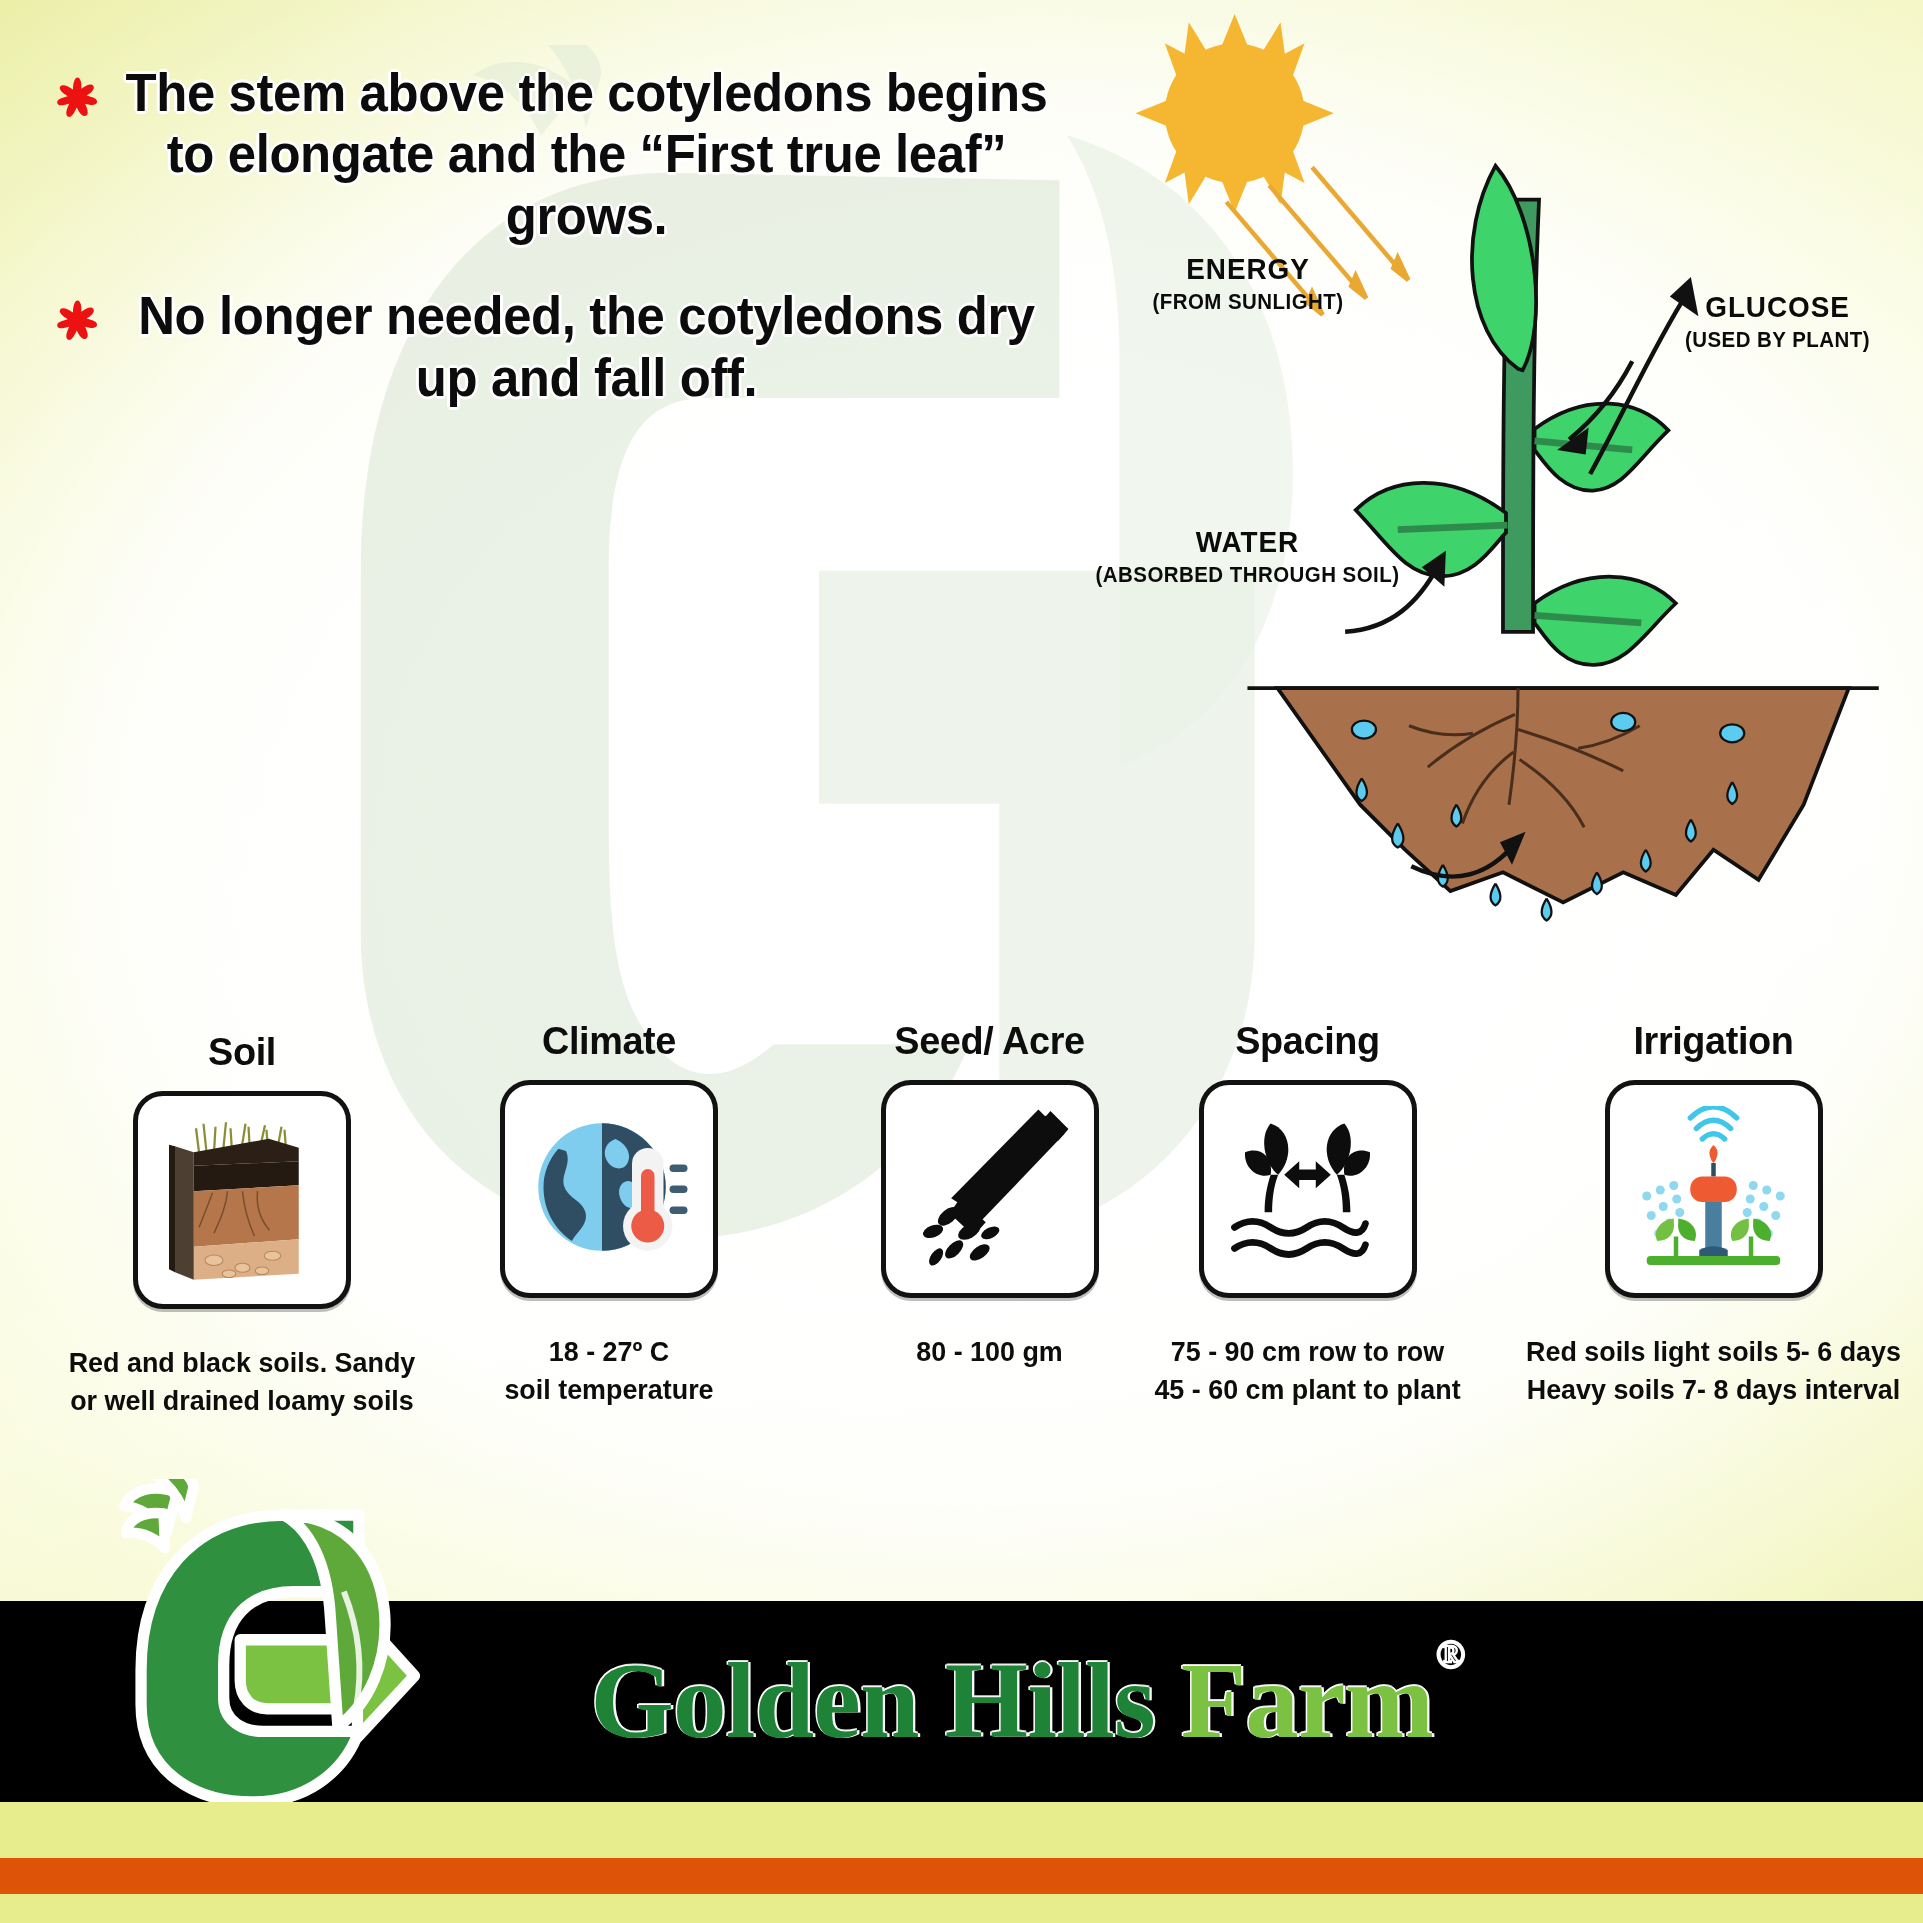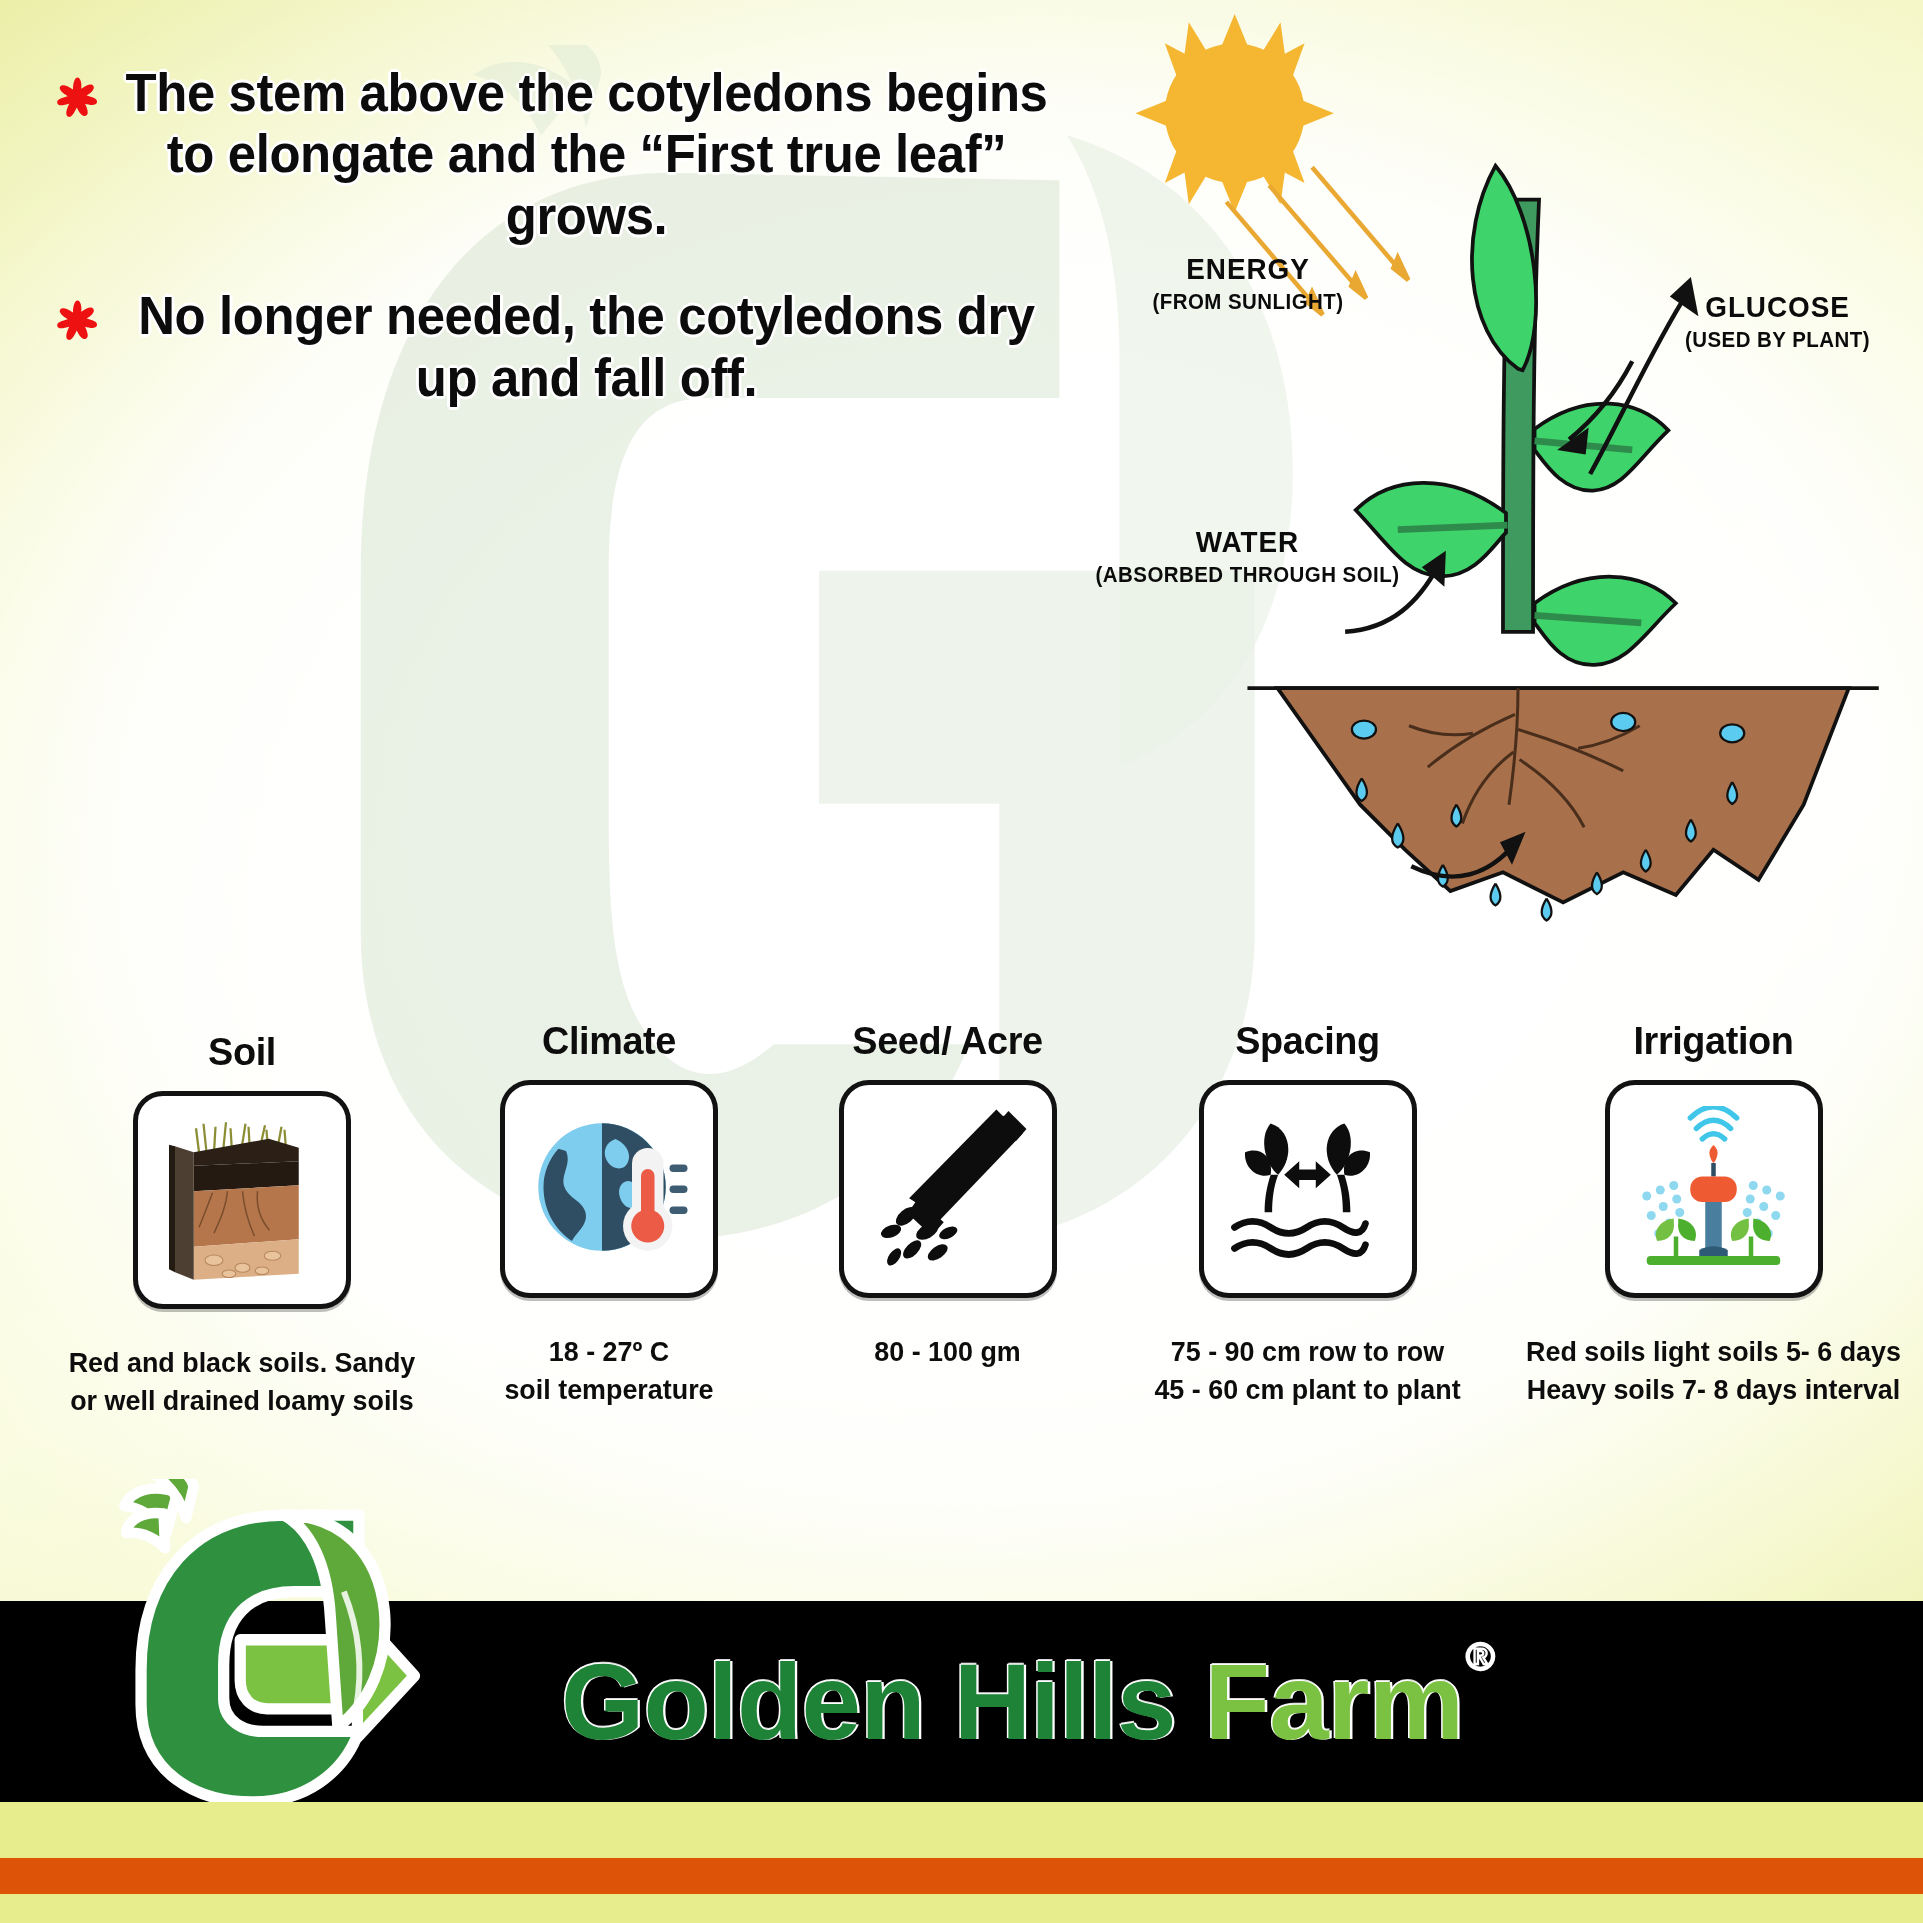--- a/index.html
+++ b/index.html
@@ -71,21 +71,21 @@
 
   
   #logo{ position:absolute; left:105px; top:1479px; width:323px; height:323px; z-index:5; }
   #blackband{ position:absolute; left:0; top:1601px; width:1924px; height:201px; background:#000; }
   #brand{
     position:absolute; left:0; top:1601px; width:1924px; height:201px;
     display:flex; align-items:center; justify-content:center; padding-left:128px;
   }
   .brandtext{
     font-size:107px; font-weight:bold; letter-spacing:-0.8px;
-    font-family:Liberation Sans, sans-serif; position:relative;
+    font-family:Liberation Serif, serif; position:relative;
     white-space:nowrap;
   }
   .bt-dark{ color:#1E8337; text-shadow:2.3px 0 0 #fff, -1.5px -1.5px 0 #fff, 0 -2.3px 0 rgba(255,255,255,.85); }
   .bt-light{ color:#7CC242; text-shadow:2.3px 0 0 #fff, -1.5px -1.5px 0 #fff, 0 -2.3px 0 rgba(255,255,255,.85); }
   .reg{
     font-size:39px; vertical-align:super; color:#0a0a0a;
     -webkit-text-stroke:2.3px #fff; position:relative; top:-32px; left:3px;
   }
   #lowerband{ position:absolute; left:0; top:1802px; width:1924px; height:122px; background:#E7EC8C; }
   #orangestripe{ position:absolute; left:0; top:1858px; width:1924px; height:36px; background:#DD5409; }
@@ -311,21 +311,21 @@
           <rect x="190" y="134" width="24" height="10" rx="5"></rect>
         </g>
       </svg>
     </div>
     <div class="icap">
       <div>18 - 27º C</div>
       <div>soil temperature</div>
     </div>
   </div>
 
-  <div class="icol" style="left:782px; width:331px;">
+  <div class="icol" style="left:824px; width:331px;">
     <div class="ihead">Seed/ Acre</div>
     <div class="ibox">
       <svg width="173" height="173" viewBox="0 0 230 230" xmlns="http://www.w3.org/2000/svg">
         <g fill="#0d0d0d">
           <polygon points="190,18 215,42 104,158 72,136"></polygon>
           <polygon points="180,10 200,30 92,146 64,128"></polygon>
           <polygon points="196,12 220,36 206,52 182,28"></polygon>
           <polygon points="76,128 110,160 94,178 62,148"></polygon>
           <ellipse cx="60" cy="152" rx="16" ry="9" transform="rotate(-40 60 152)"></ellipse>
           <ellipse cx="88" cy="172" rx="16" ry="9" transform="rotate(-30 88 172)"></ellipse>

